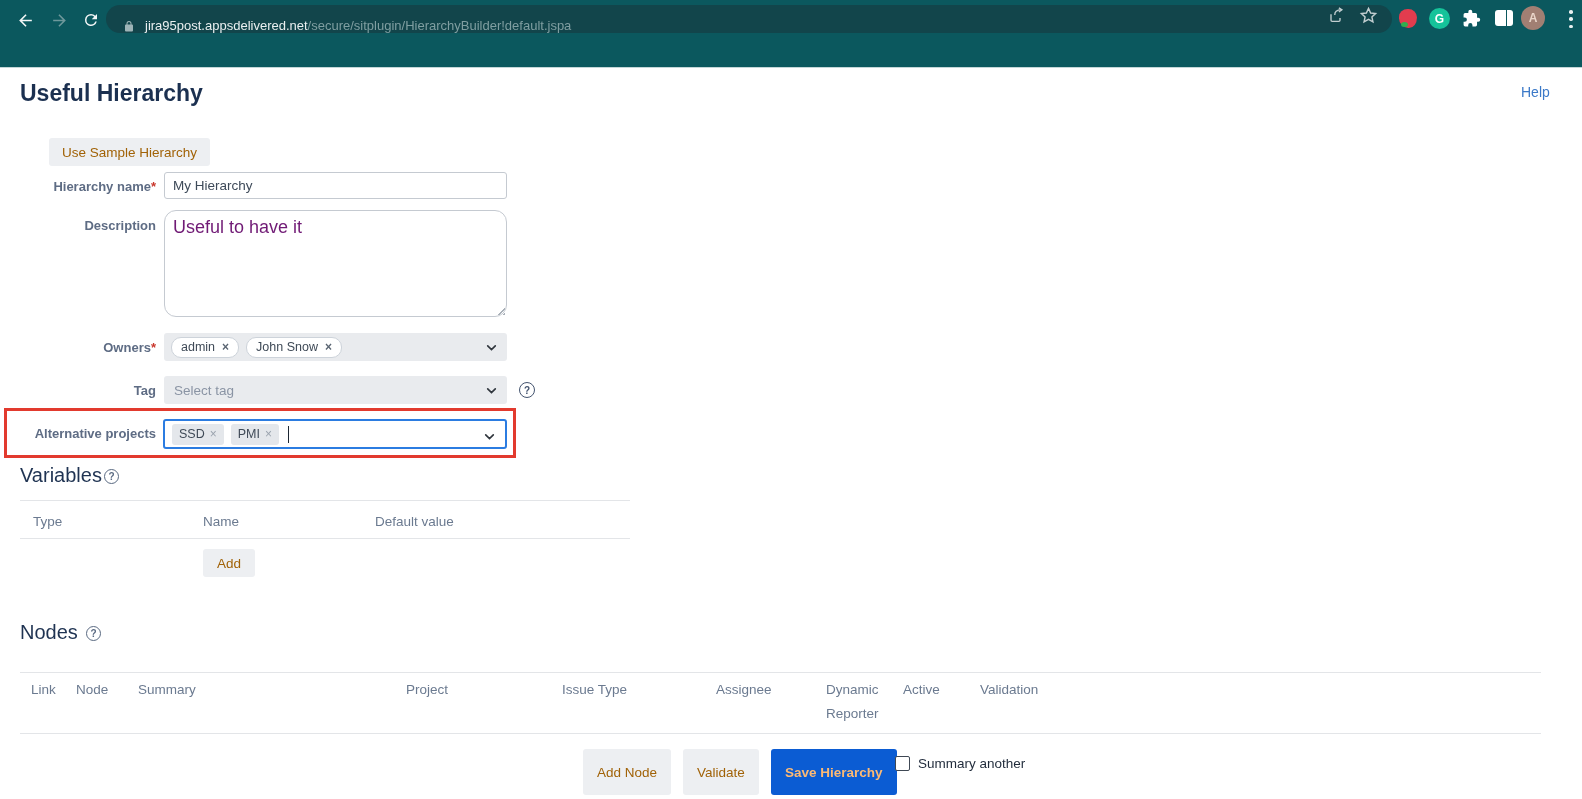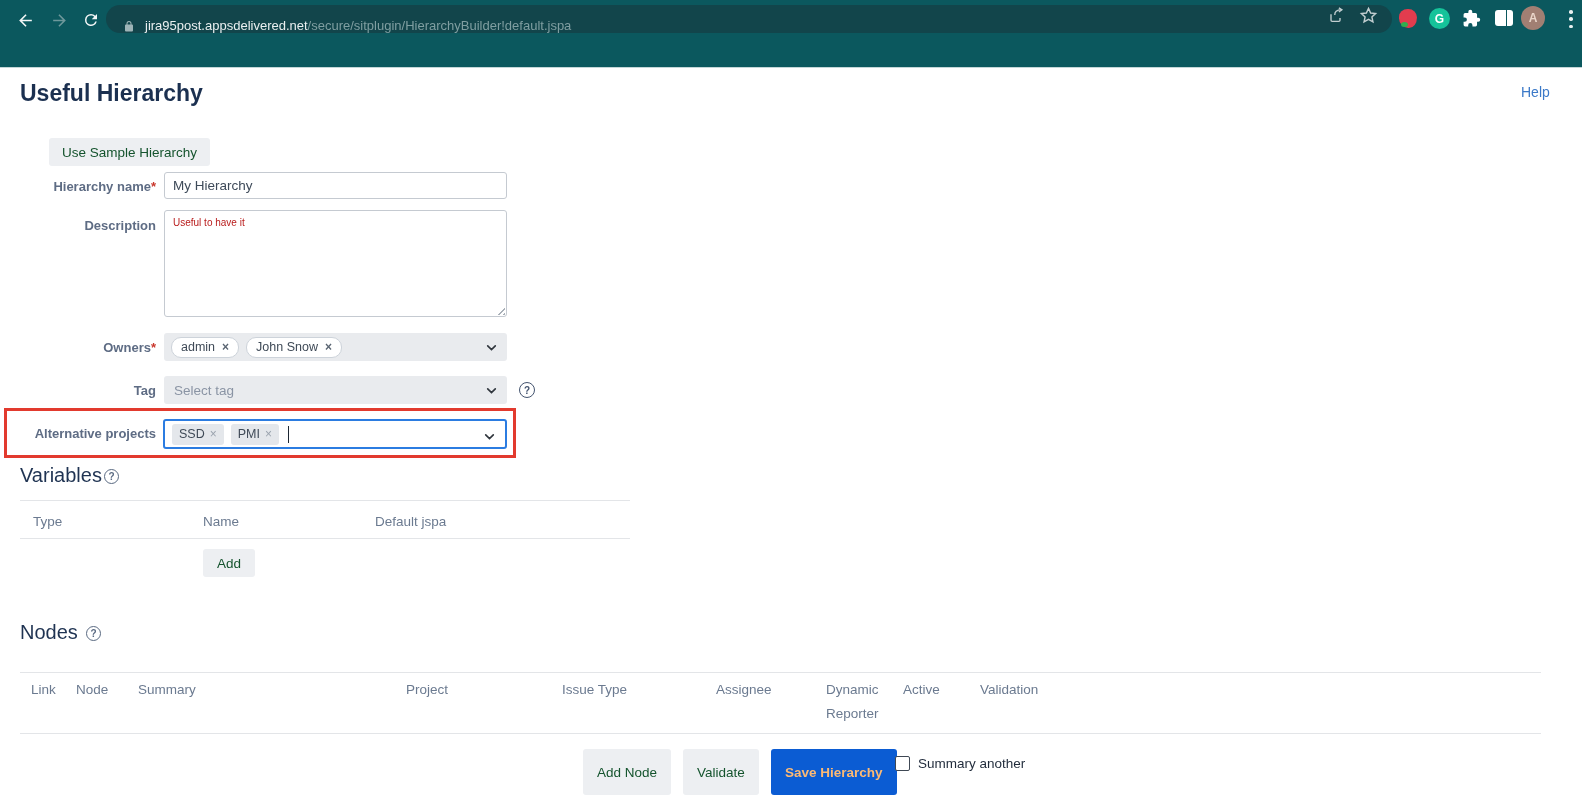--- a/index.html
+++ b/index.html
@@ -22,30 +22,30 @@
   .puzzle { left:1462px; top:9px; }
   .panel { left:1495px; top:10px; width:18px; height:16px; border-radius:3px; background:linear-gradient(to right,#fff 0 61%,#0b585e 61% 68%,#fff 68% 100%); }
   .avatar { left:1521px; top:6px; width:24px; height:24px; border-radius:50%; background:#a17f73; color:#ead6ca; font-size:12px; font-weight:700; }
   .kebab { left:1569px; top:10px; width:4px; height:18px; flex-direction:column; justify-content:space-between; display:flex; }
   .kebab i { width:3.5px; height:3.5px; border-radius:50%; background:#e9f1f1; }
 
   
   .page-title { position:absolute; left:20px; top:80px; font-size:23px; font-weight:600; color:#1b3050; }
   .help-link { position:absolute; left:1521px; top:84px; font-size:14px; color:#3b79c8; cursor:pointer; }
 
-  .btn { display:inline-flex; align-items:center; justify-content:center; background:#edeff2; color:#14532d; border:none; border-radius:3px; font-size:13.5px; font-family:inherit; cursor:pointer; }
+  .btn { display:inline-flex; align-items:center; justify-content:center; background:#edeff2; color:#a16207; border:none; border-radius:3px; font-size:13.5px; font-family:inherit; cursor:pointer; }
   .btn-primary { background:#0b5cd3; color:#fdba74; font-weight:700; }
 
   .sample-btn { position:absolute; left:49px; top:138px; height:28px; padding:0 13px; }
 
   .flabel { position:absolute; left:0; width:156px; text-align:right; font-size:13px; font-weight:600; color:#5e6c84; }
   .req { color:#c9372c; }
 
   .text-input { position:absolute; left:164px; width:343px; height:27px; border:1px solid #c5cad1; border-radius:3px; padding:0 8px; font-size:13.5px; color:#3e4a59; font-family:inherit; background:#fff; }
-  .desc-area { position:absolute; left:164px; top:210px; width:343px; height:107px; border:1px solid #c5cad1; border-radius:3px; padding:6px 8px; font-size:10px; color:#b91c1c; font-family:inherit; resize:none; overflow:hidden; }
+  .desc-area { position:absolute; left:164px; top:210px; width:343px; height:107px; border:1px solid #c5cad1; border-radius:12px; padding:6px 8px; font-size:18px; color:#701a75; font-family:inherit; resize:none; overflow:hidden; }
   .resize-grip { position:absolute; left:495px; top:305px; width:10px; height:10px; background:repeating-linear-gradient(135deg, transparent 0 2px, #a9b0b8 2px 3.5px); clip-path:polygon(100% 0, 100% 100%, 0 100%); }
 
   .sel { position:absolute; left:164px; width:343px; height:28px; background:#e9ebee; border-radius:3px; display:flex; align-items:center; padding-left:7px; }
   .sel .chev { position:absolute; right:9px; top:8px; }
   .placeholder { font-size:13.5px; color:#8a94a4; padding-left:3px; }
 
   .owner-chip { display:inline-flex; align-items:center; gap:7px; background:#fff; border:1px solid #cdd3da; border-radius:10px; height:21px; padding:0 9px; font-size:12.5px; color:#3f4a57; margin-right:7px; }
   .owner-chip .x { font-size:12px; font-weight:700; color:#5a6572; cursor:pointer; line-height:1; }
 
   .alt-select { position:absolute; left:163px; top:419px; width:344px; height:30px; background:#fff; border:2px solid #2b7ce1; border-radius:3px; display:flex; align-items:center; padding-left:7px; }
@@ -193,21 +193,21 @@
         </svg>
       </span>
   </div>
   <div class="annotation-box"></div>
 
   <h2 class="section-h" style="top:464px">Variables</h2>
   <span class="qicon" style="left:104px; top:469px">?</span>
   <div class="hline" style="left:20px; top:500px; width:610px"></div>
   <span class="th" style="left:33px; top:510px">Type</span>
   <span class="th" style="left:203px; top:510px">Name</span>
-  <span class="th" style="left:375px; top:510px">Default jspa</span>
+  <span class="th" style="left:375px; top:510px">Default value</span>
   <div class="hline" style="left:20px; top:538px; width:610px"></div>
   <button class="btn add-btn">Add</button>
 
   <h2 class="section-h" style="top:621px">Nodes</h2>
   <span class="qicon" style="left:86px; top:626px">?</span>
   <div class="hline" style="left:20px; top:672px; width:1521px"></div>
   <span class="th" style="left:31px;  top:678px">Link</span>
   <span class="th" style="left:76px;  top:678px">Node</span>
   <span class="th" style="left:138px; top:678px">Summary</span>
   <span class="th" style="left:406px; top:678px">Project</span>

